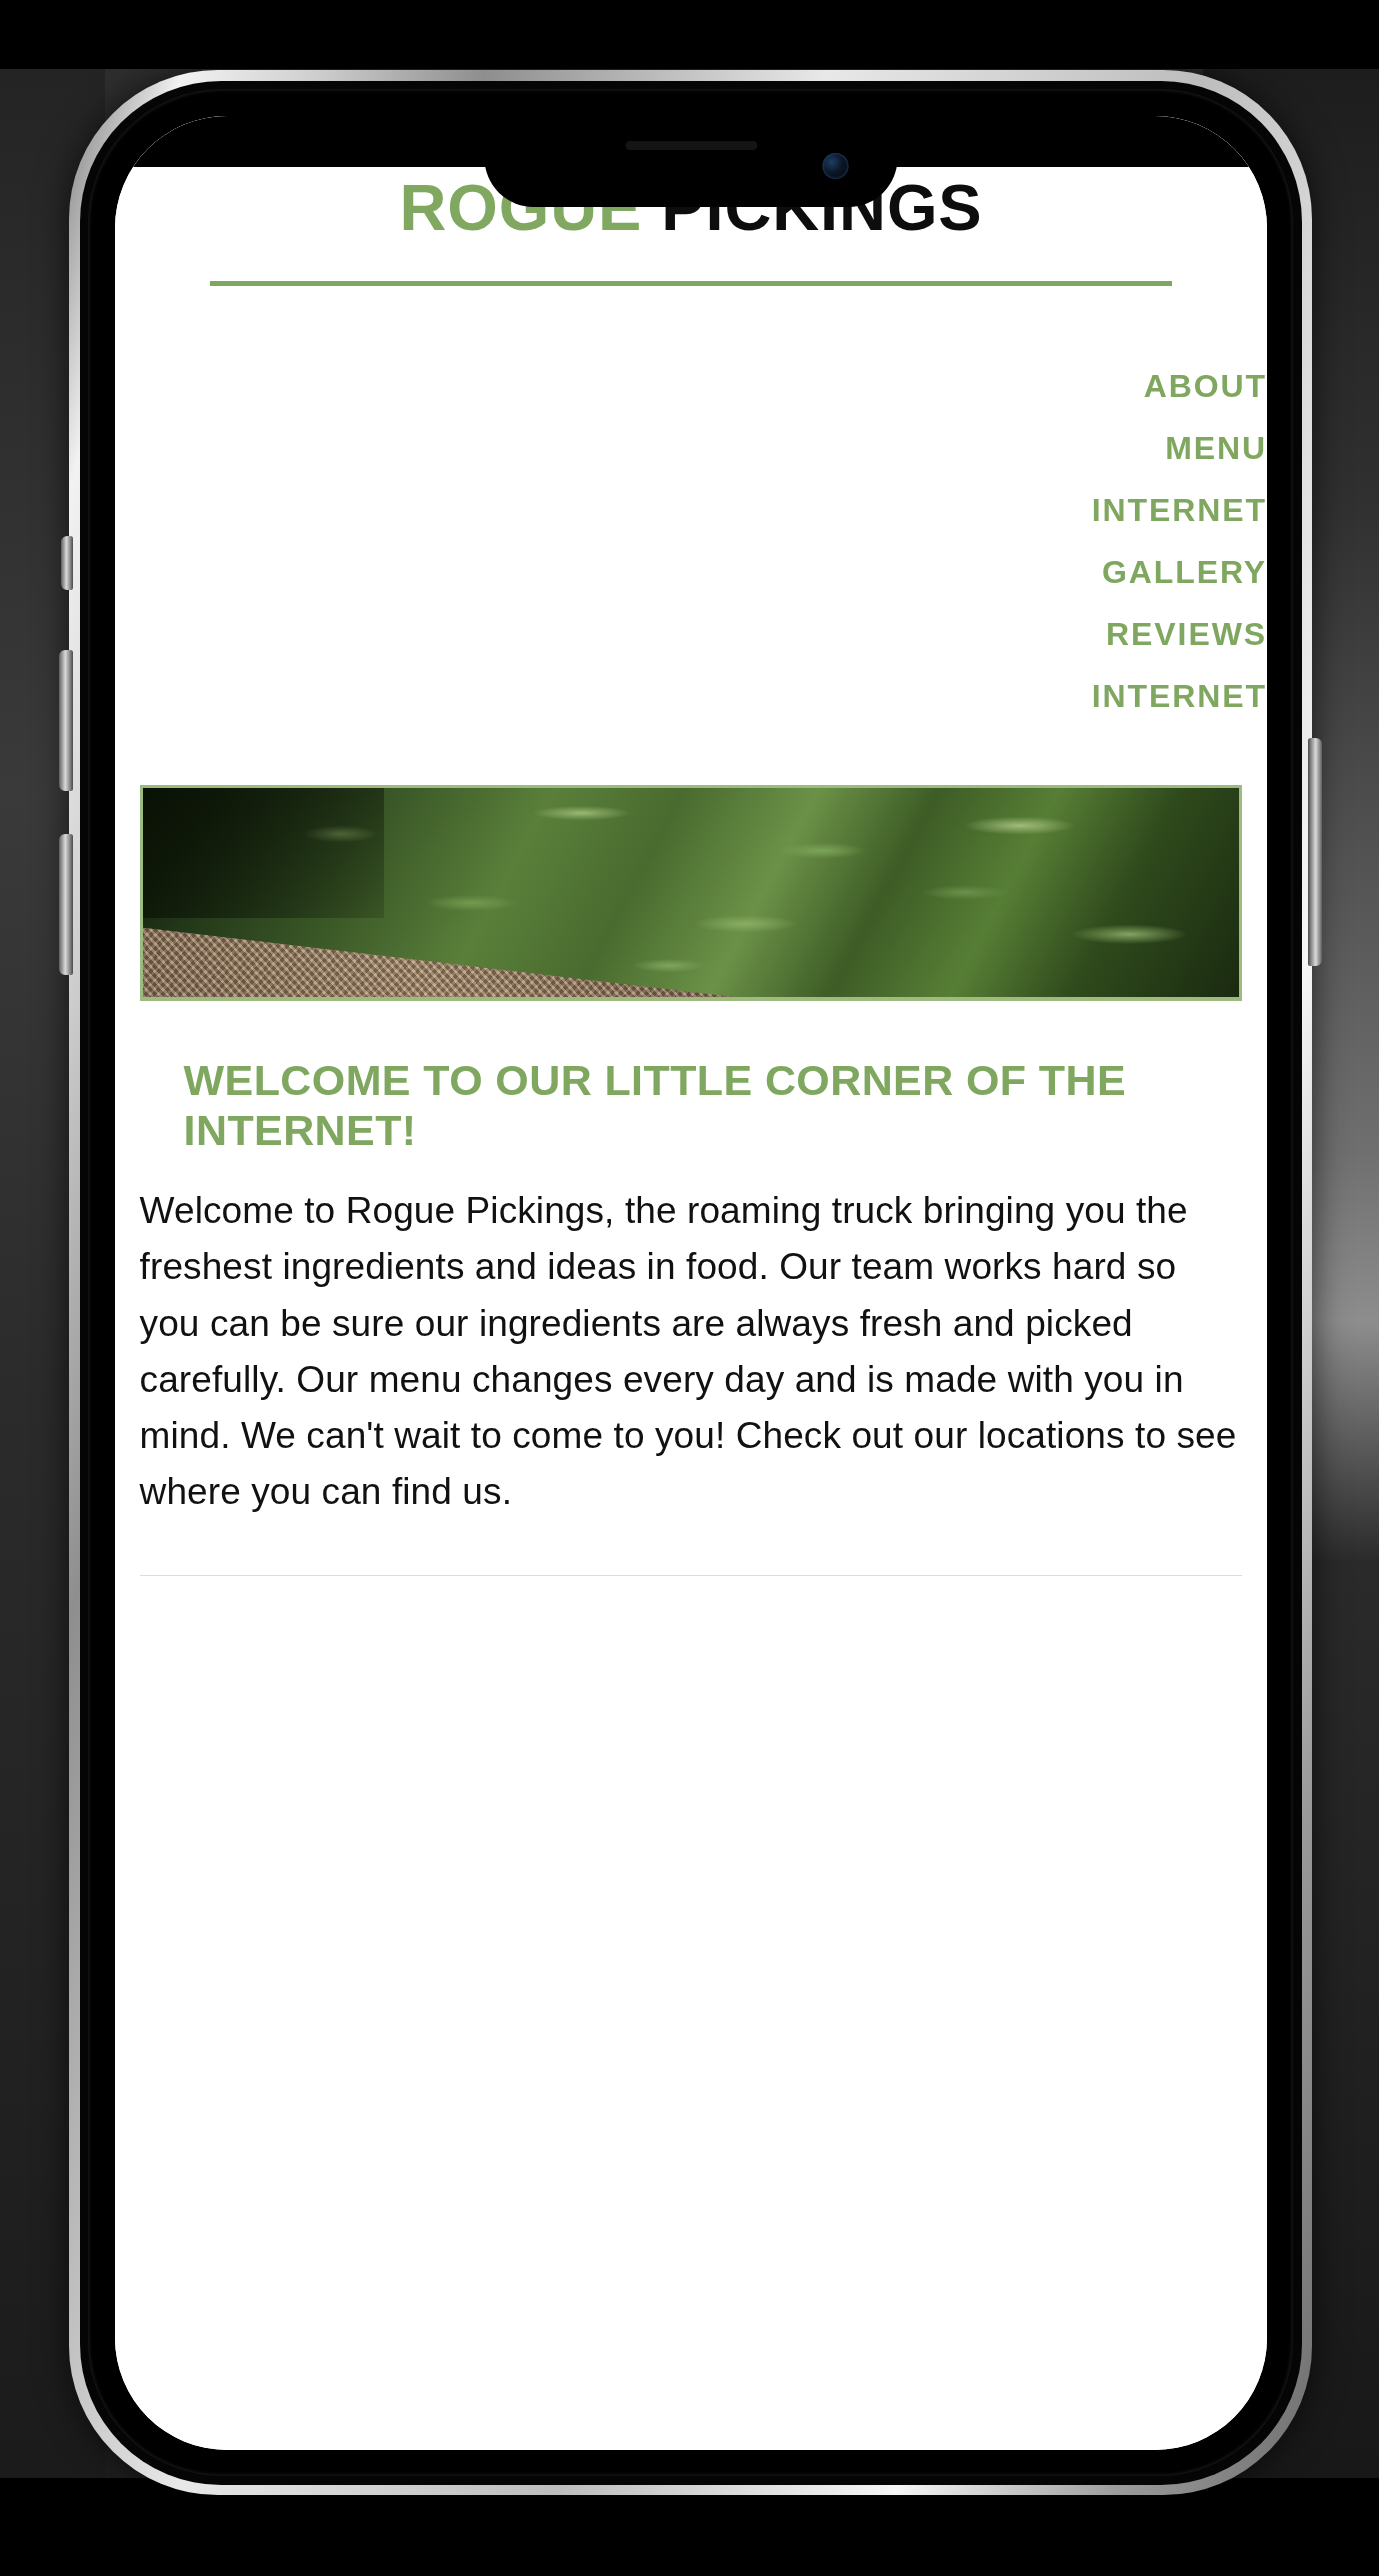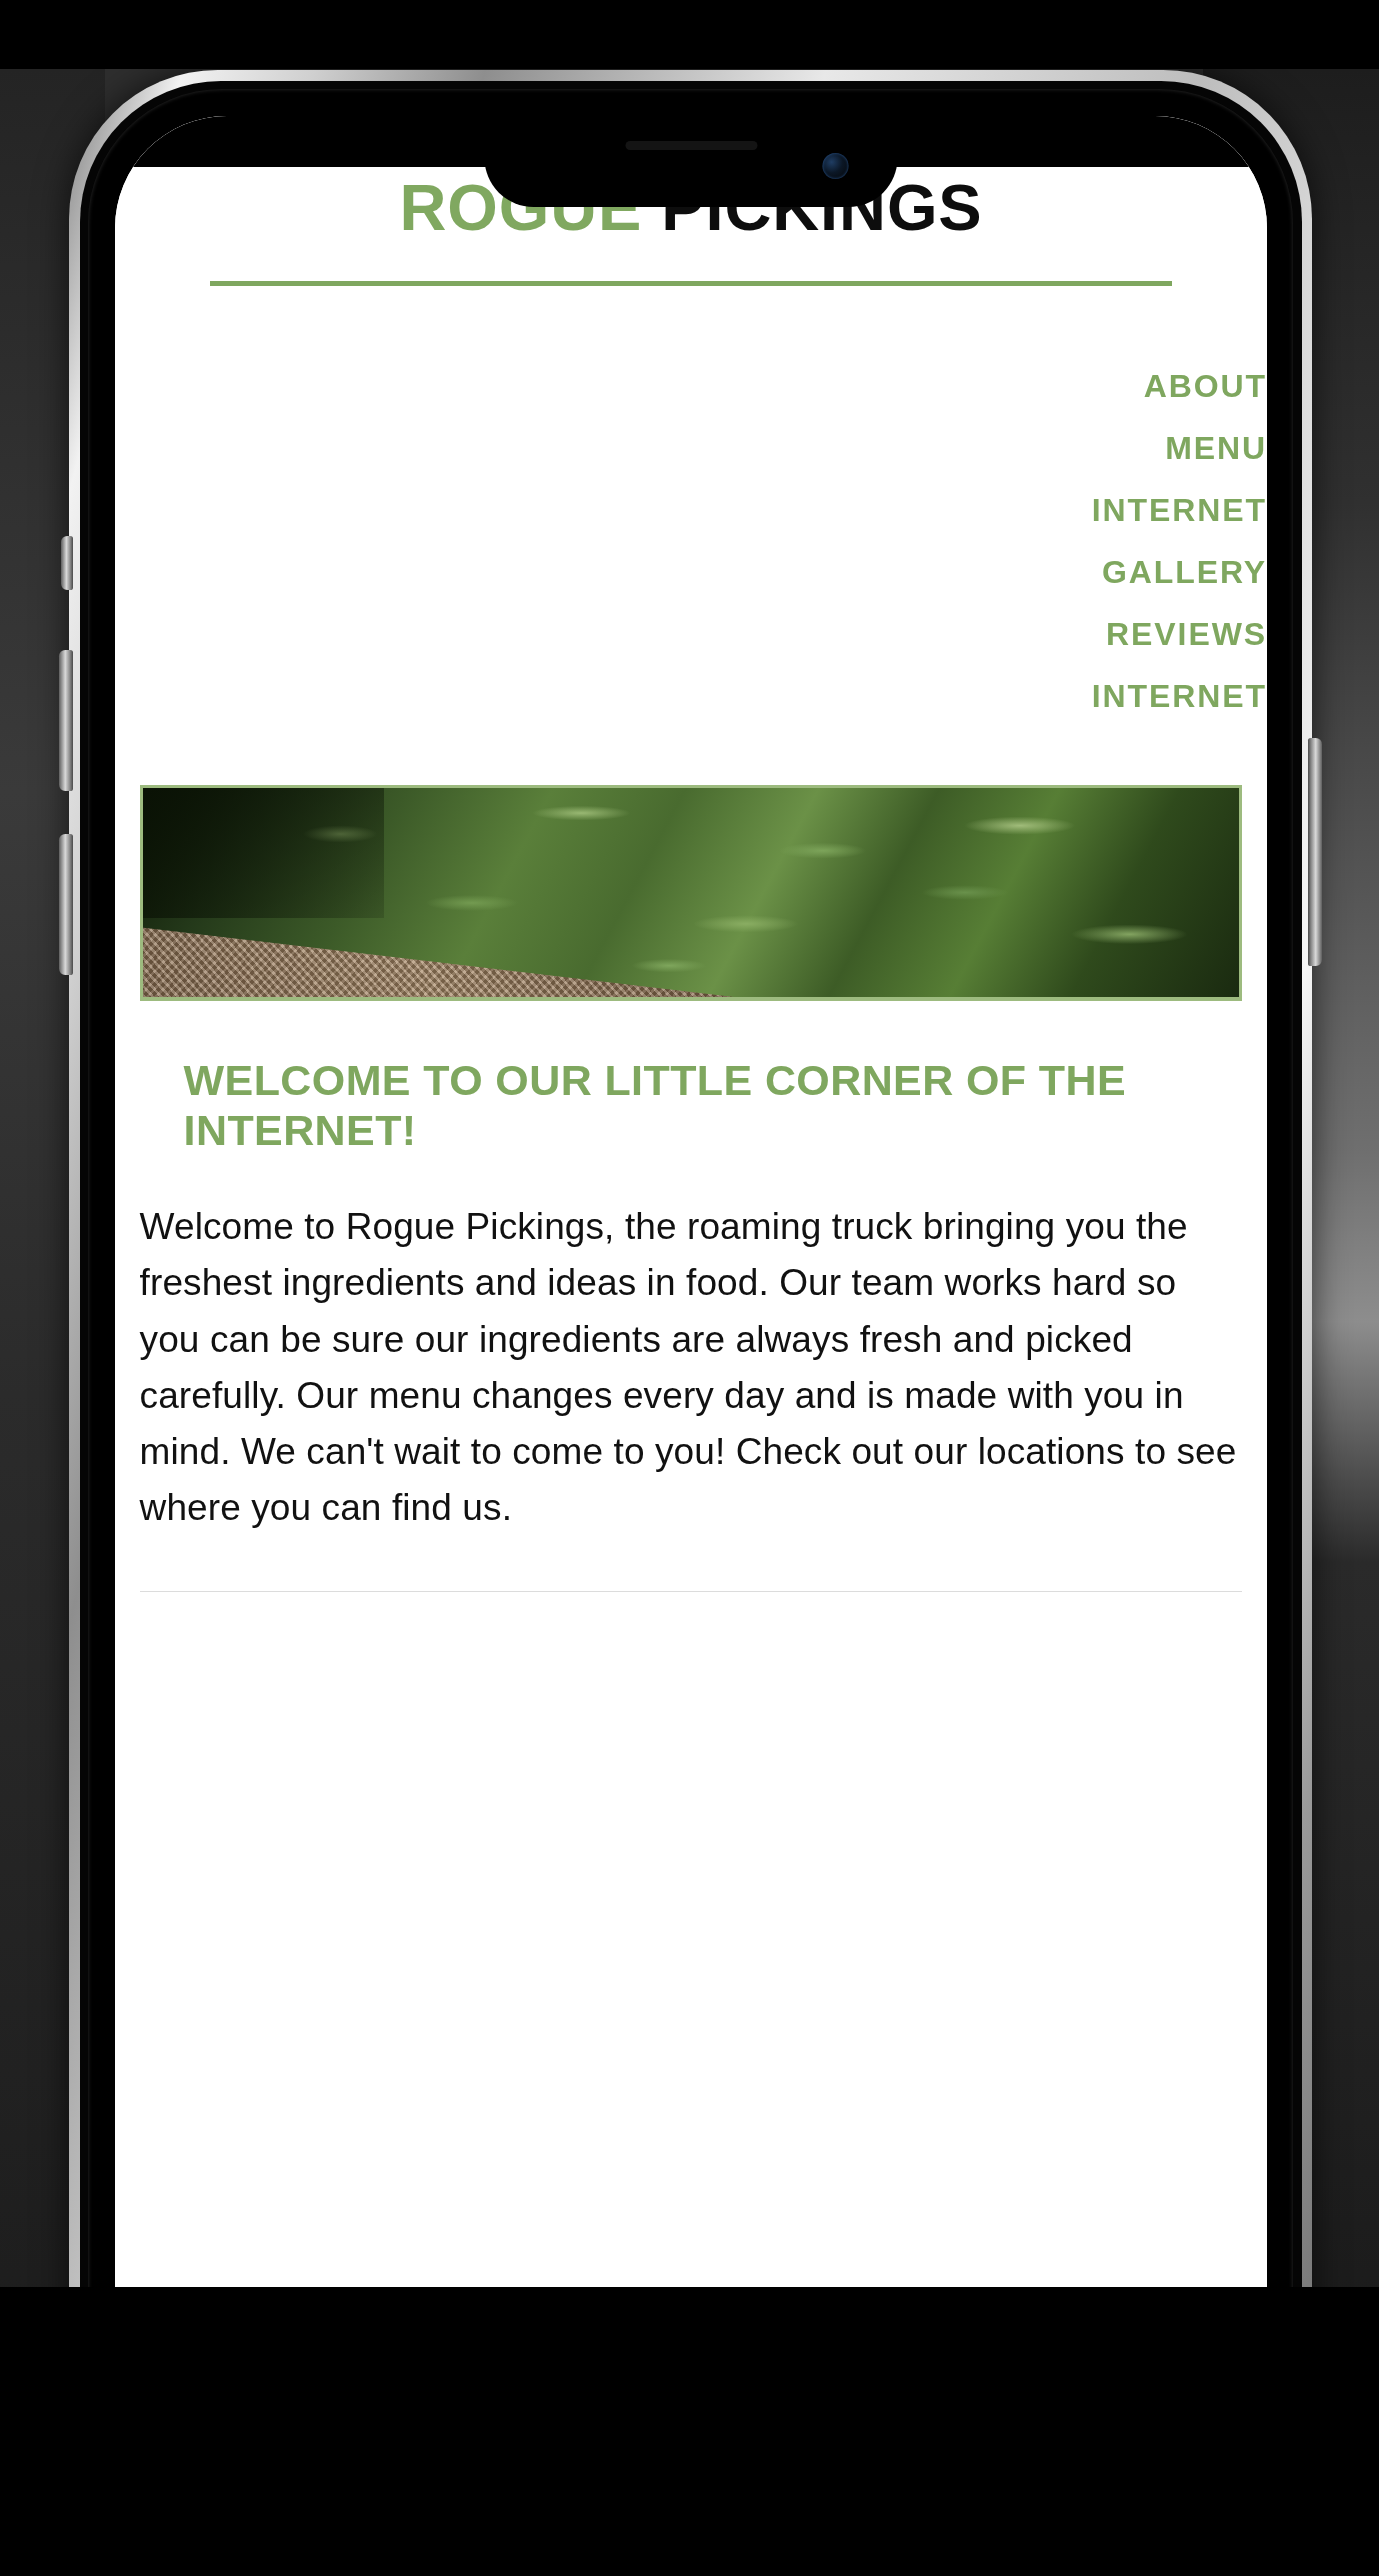--- a/index.html
+++ b/index.html
@@ -6,21 +6,21 @@
   html, body {
     width:1379px; height:2576px;
     background:#000;
     font-family:"Liberation Sans", sans-serif;
     overflow:hidden;
   }
 
   
   .stage {
     position:relative;
-    width:1379px; height:2287px;
+    width:1379px; height:2576px;
     background:
       linear-gradient(to bottom,
         #000 0px, #000 69px,
         #2e2e2e 69px, #2e2e2e 290px,
         #343434 290px, #343434 457px,
         #8f8f8f 457px, #8f8f8f 479px,
         #9a9a9a 479px, #9a9a9a 606px,
         #2a2a2a 606px, #2a2a2a 1283px,
         #1e1e1e 1283px, #1e1e1e 2478px,
         #000 2478px, #000 2576px);
@@ -199,21 +199,21 @@
   .welcome-heading {
     margin-top:54px;
     color:#7fa75f;
     font-size:43px;
     font-weight:bold;
     line-height:1.17;
     letter-spacing:0.4px;
     margin-left:44px;
   }
   .welcome-body {
-    margin-top:44px;
+    margin-top:28px;
     color:#111;
     font-size:37px;
     line-height:1.52;
     letter-spacing:0.1px;
   }
   .section-divider {
     margin-top:54px;
     height:1.8px;
     background:#dcdcdc;
   }

